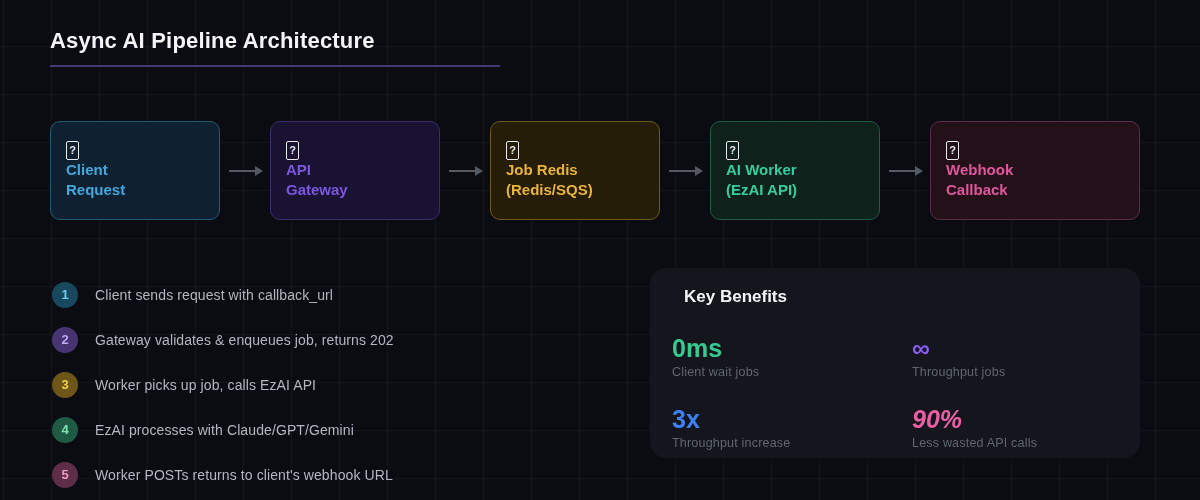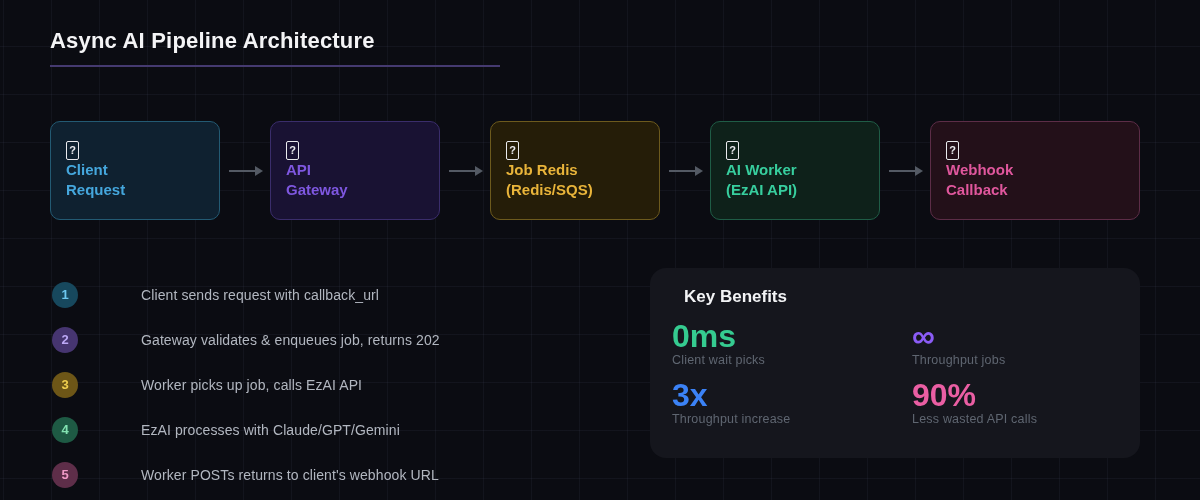--- a/index.html
+++ b/index.html
@@ -102,21 +102,20 @@
     display: flex;
     align-items: center;
     justify-content: center;
     margin-right: 17px;
     flex: 0 0 auto;
   }
   .step-text {
     font-size: 14px;
     color: #b2b7c0;
     letter-spacing: 0.1px;
-    margin-left: 46px;
   }
 
   
   .benefits-card {
     position: absolute;
     left: 650px; top: 268px;
     width: 490px; height: 190px;
     background: #15161d;
     border-radius: 16px;
     padding: 19px 22px;
@@ -127,23 +126,24 @@
     color: #f2f3f5;
     margin-left: 12px;
   }
   .stats-grid {
     margin-top: 15px;
     display: grid;
     grid-template-columns: 240px auto;
     row-gap: 14px;
   }
   .stat-value {
-    font-size: 32px;
+    font-size: 25px;
     font-weight: 800;
     line-height: 28px;
+    margin-top: 12px;
   }
   .stat-label {
     margin-top: 3px;
     font-size: 12.5px;
     color: #5f6671;
     letter-spacing: 0.2px;
   }
 </style>
 </head>
 <body>
@@ -238,30 +238,30 @@
       <span class="step-circle" style="--bg: #5e2e49; --num: #f09ac6;">5</span>
       <span class="step-text">Worker POSTs returns to client's webhook URL</span>
     </div>
   </div>
 
   <div class="benefits-card">
     <h2 class="benefits-title">Key Benefits</h2>
     <div class="stats-grid">
       <div class="stat">
         <div class="stat-value" style="color: rgb(53, 203, 144);">0ms</div>
-        <div class="stat-label">Client wait picks</div>
+        <div class="stat-label">Client wait jobs</div>
       </div>
       <div class="stat">
         <div class="stat-value" style="color: rgb(139, 92, 246);">∞</div>
         <div class="stat-label">Throughput jobs</div>
       </div>
       <div class="stat">
         <div class="stat-value" style="color: #3b82f6;">3x</div>
         <div class="stat-label">Throughput increase</div>
       </div>
       <div class="stat">
-        <div class="stat-value" style="color: rgb(234, 94, 163);">90%</div>
+        <div class="stat-value" style="color: rgb(234, 94, 163); font-style: italic;">90%</div>
         <div class="stat-label">Less wasted API calls</div>
       </div>
     </div>
   </div>
 
 </div>
 
 </body></html>

